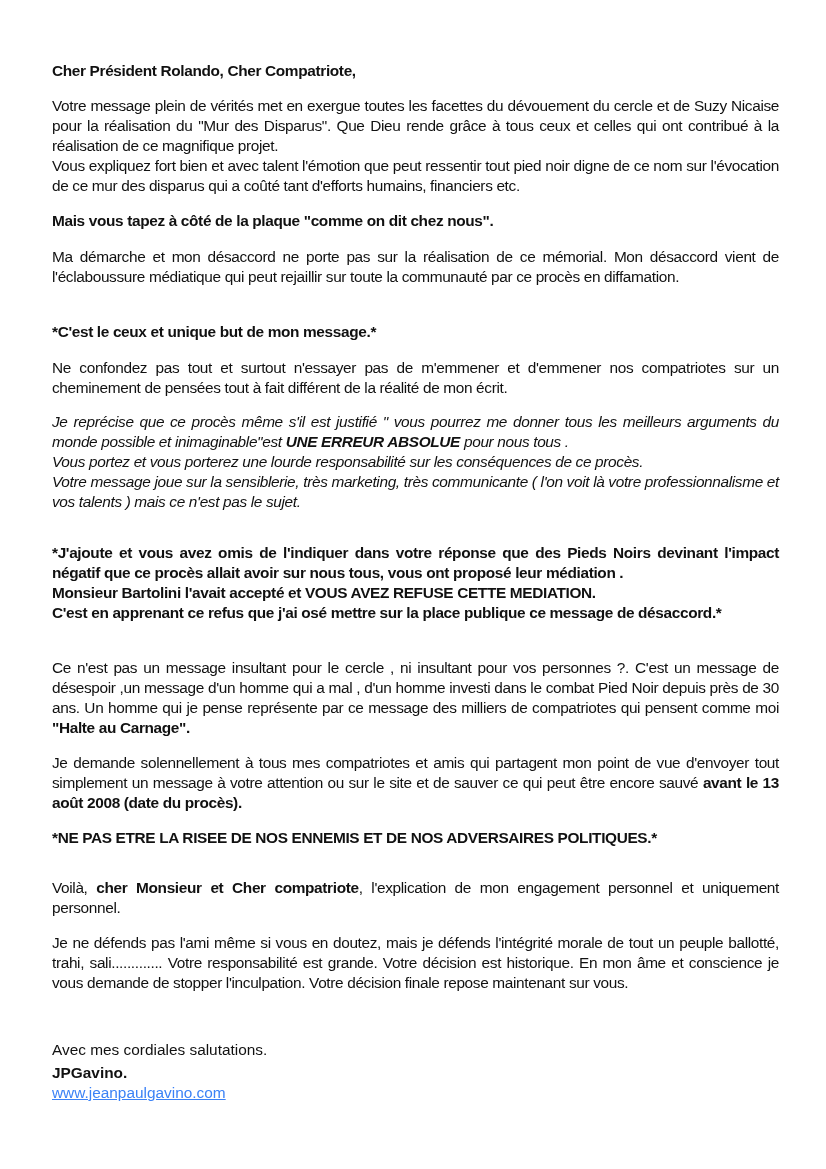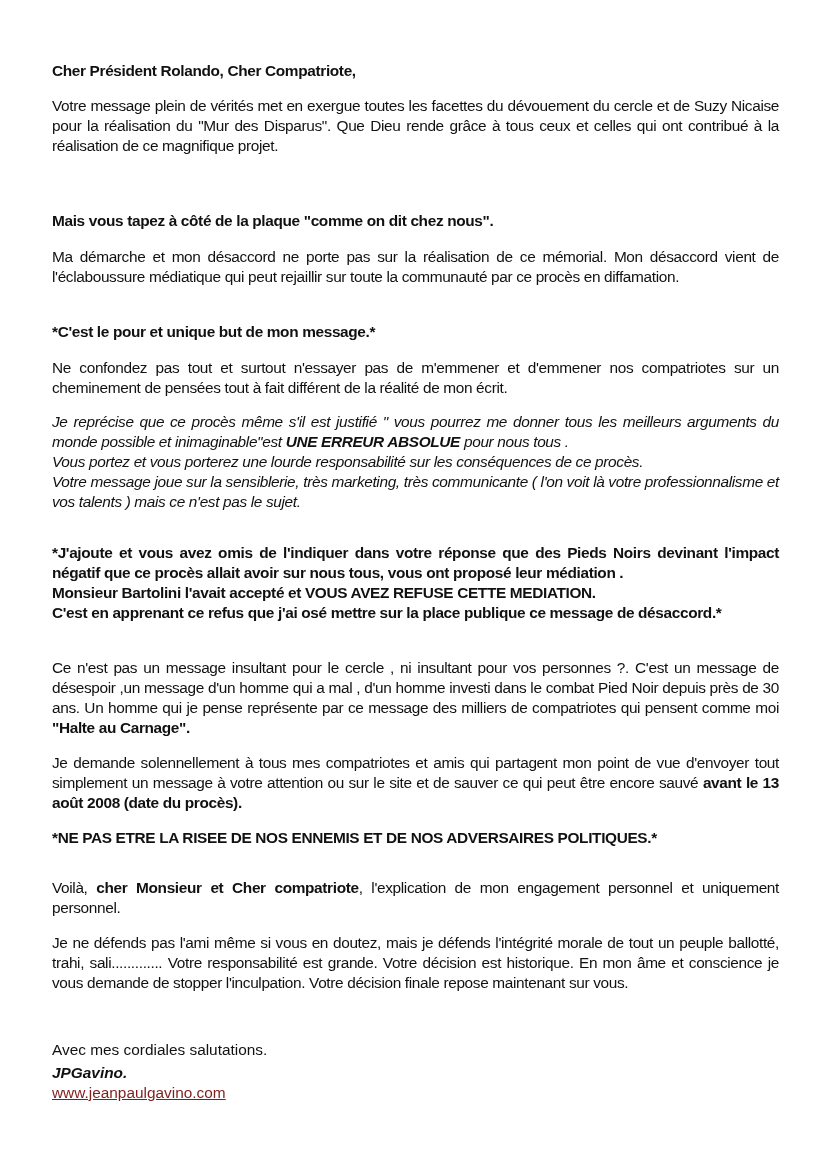--- a/index.html
+++ b/index.html
@@ -6,46 +6,47 @@
   body { width: 826px; height: 1169px; position: relative; overflow: hidden; }
   .page {
     position: absolute; left: 52px; top: 0; width: 727px;
     font-family: "Liberation Sans", sans-serif;
     font-size: 15.4px; line-height: 20px; color: #111111;
   }
   .blk { position: absolute; left: 0; width: 727px; margin: 0; }
   .j { text-align: justify; text-align-last: left; }
   .cond { letter-spacing: -0.35px; }
   b { font-weight: bold; }
-  a.link { color: #7f1d1d; text-decoration: underline; }
+  a.link { color: #3b82f6; text-decoration: underline; }
   .line { display: block; }
 </style>
 </head>
 <body>
 
 <div class="page">
 
   <p class="blk cond" style="top:61px;">
     <b>Cher Président Rolando, Cher Compatriote,</b>
   </p>
 
   <p class="blk j cond" style="top:96px;">
     <span>Votre message plein de vérités met en exergue toutes les facettes du dévouement du cercle et de Suzy Nicaise pour la réalisation du "Mur des Disparus". Que Dieu  rende grâce à tous ceux et celles qui ont contribué à la réalisation de ce magnifique projet.</span>
+    <span class="line">Vous expliquez fort bien et avec talent l'émotion que peut ressentir tout pied noir digne de ce nom sur l'évocation de ce mur des disparus qui a coûté tant d'efforts humains, financiers etc.</span>
   </p>
 
   <p class="blk cond" style="top:211px;">
     <b>Mais vous tapez à côté de la plaque "comme on dit chez nous".</b>
   </p>
 
   <p class="blk j cond" style="top:247px;">
     <span>Ma démarche et mon désaccord ne porte pas sur la réalisation de ce mémorial. Mon désaccord vient de l'éclaboussure médiatique qui peut rejaillir sur toute la communauté par ce procès en diffamation.</span>
   </p>
 
   <p class="blk cond" style="top:322px;">
-    <b>*C'est le pour et unique but de mon message.*</b>
+    <b>*C'est le ceux et unique but de mon message.*</b>
   </p>
 
   <p class="blk j cond" style="top:358px;">
     <span>Ne confondez pas tout et surtout n'essayer pas de m'emmener et d'emmener nos compatriotes sur un cheminement de pensées tout à fait différent de la réalité de mon écrit.</span>
   </p>
 
   <p class="blk j cond" style="top:412px;font-style:italic;">
     <span>Je reprécise que ce procès même s'il est justifié " vous pourrez me donner tous les meilleurs arguments du monde possible et inimaginable"est </span><b>UNE ERREUR ABSOLUE</b><span> pour nous tous .</span>
     <span class="line">Vous portez et vous porterez une lourde responsabilité sur les conséquences de ce procès.</span>
     <span class="line">Votre message joue sur la sensiblerie, très marketing, très communicante ( l'on voit là votre professionnalisme et vos talents ) mais ce n'est pas le sujet.</span>
@@ -74,21 +75,21 @@
   </p>
 
   <p class="blk j cond" style="top:933px;">
     <span>Je ne défends pas l'ami même si vous en doutez, mais je défends l'intégrité morale de tout un peuple ballotté, trahi, sali.............  Votre responsabilité est grande. Votre décision est historique. En mon âme et conscience je vous demande de stopper l'inculpation. Votre décision finale repose maintenant sur vous.</span>
   </p>
 
   <p class="blk" style="top:1028px;margin-top:12px;">
     <span>Avec mes cordiales salutations.</span>
   </p>
 
-  <p class="blk" style="top:1063px;font-style:italic;">
+  <p class="blk" style="top:1063px;">
     <b>JPGavino.</b>
   </p>
 
   <p class="blk" style="top:1083px;">
     <a class="link">www.jeanpaulgavino.com</a>
   </p>
 
 </div>
 
 </body></html>

